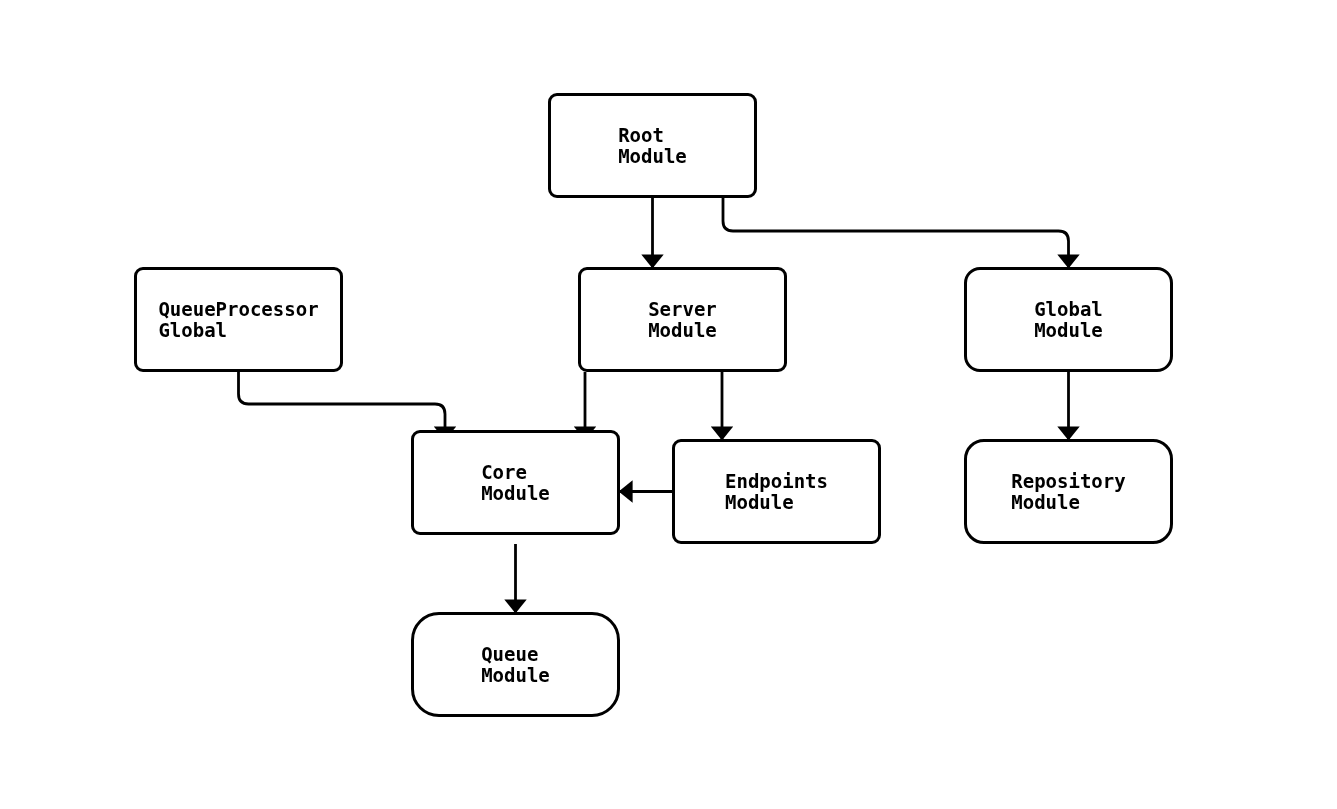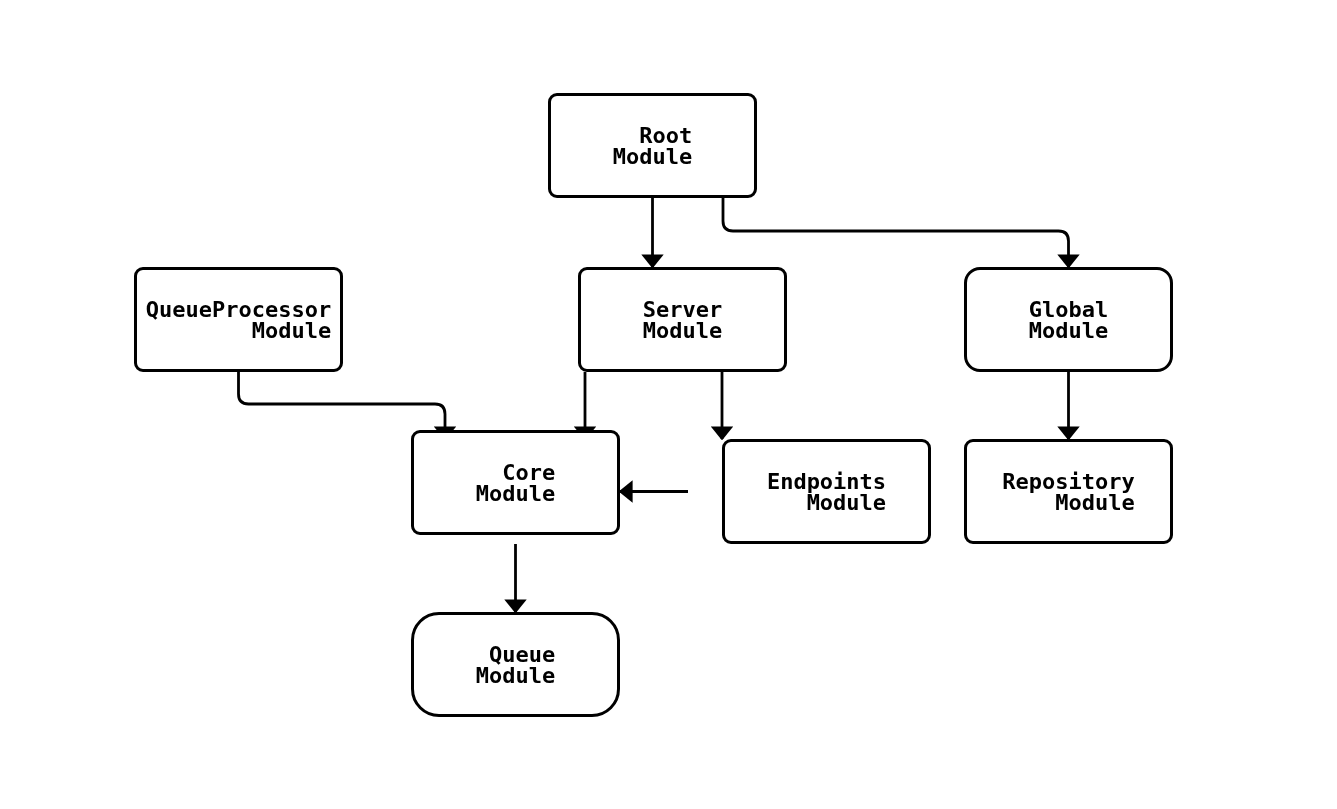--- a/index.html
+++ b/index.html
@@ -33,34 +33,34 @@
     width: 209px;
     height: 105px;
     background: #ffffff;
     border: 3px solid #000000;
     border-radius: 9px;
     display: flex;
     align-items: center;
     justify-content: center;
   }
   .node .label {
-    font-size: 22px;
+    font-size: 19px;
     font-weight: bold;
     line-height: 21px;
     color: #000000;
-    text-align: right;
+    text-align: left;
     white-space: pre-line;
   }
   .n-root          { left: 548px;  top: 93px;  }
   .n-queueprocessor{ left: 134px;  top: 267px; }
   .n-server        { left: 578px;  top: 267px; }
   .n-global        { left: 964px;  top: 267px; border-radius: 16px; }
   .n-core          { left: 411px;  top: 430px; }
-  .n-endpoints     { left: 722px;  top: 439px; }
-  .n-repository    { left: 964px;  top: 439px; }
+  .n-endpoints     { left: 672px;  top: 439px; }
+  .n-repository    { left: 964px;  top: 439px; border-radius: 20px; }
   .n-queue         { left: 411px;  top: 612px; border-radius: 28px; }
 </style>
 </head>
 <body>
 
 <div class="canvas">
 
   <svg class="edges-svg" viewBox="0 0 1337 809" xmlns="http://www.w3.org/2000/svg">
     <defs>
       <marker id="arrowhead" viewBox="0 0 5 8" markerWidth="5" markerHeight="8" refX="4.5" refY="4" orient="auto" markerUnits="strokeWidth">
@@ -78,21 +78,21 @@
     <path class="edge" d="M 515.5 544 L 515.5 612" marker-end="url(#arrowhead)"></path>
   </svg>
 
   <div class="node n-root">
     <span class="label">Root
 Module</span>
   </div>
 
   <div class="node n-queueprocessor">
     <span class="label">QueueProcessor
-Module</span>
+Global</span>
   </div>
 
   <div class="node n-server">
     <span class="label">Server
 Module</span>
   </div>
 
   <div class="node n-global">
     <span class="label">Global
 Module</span>

